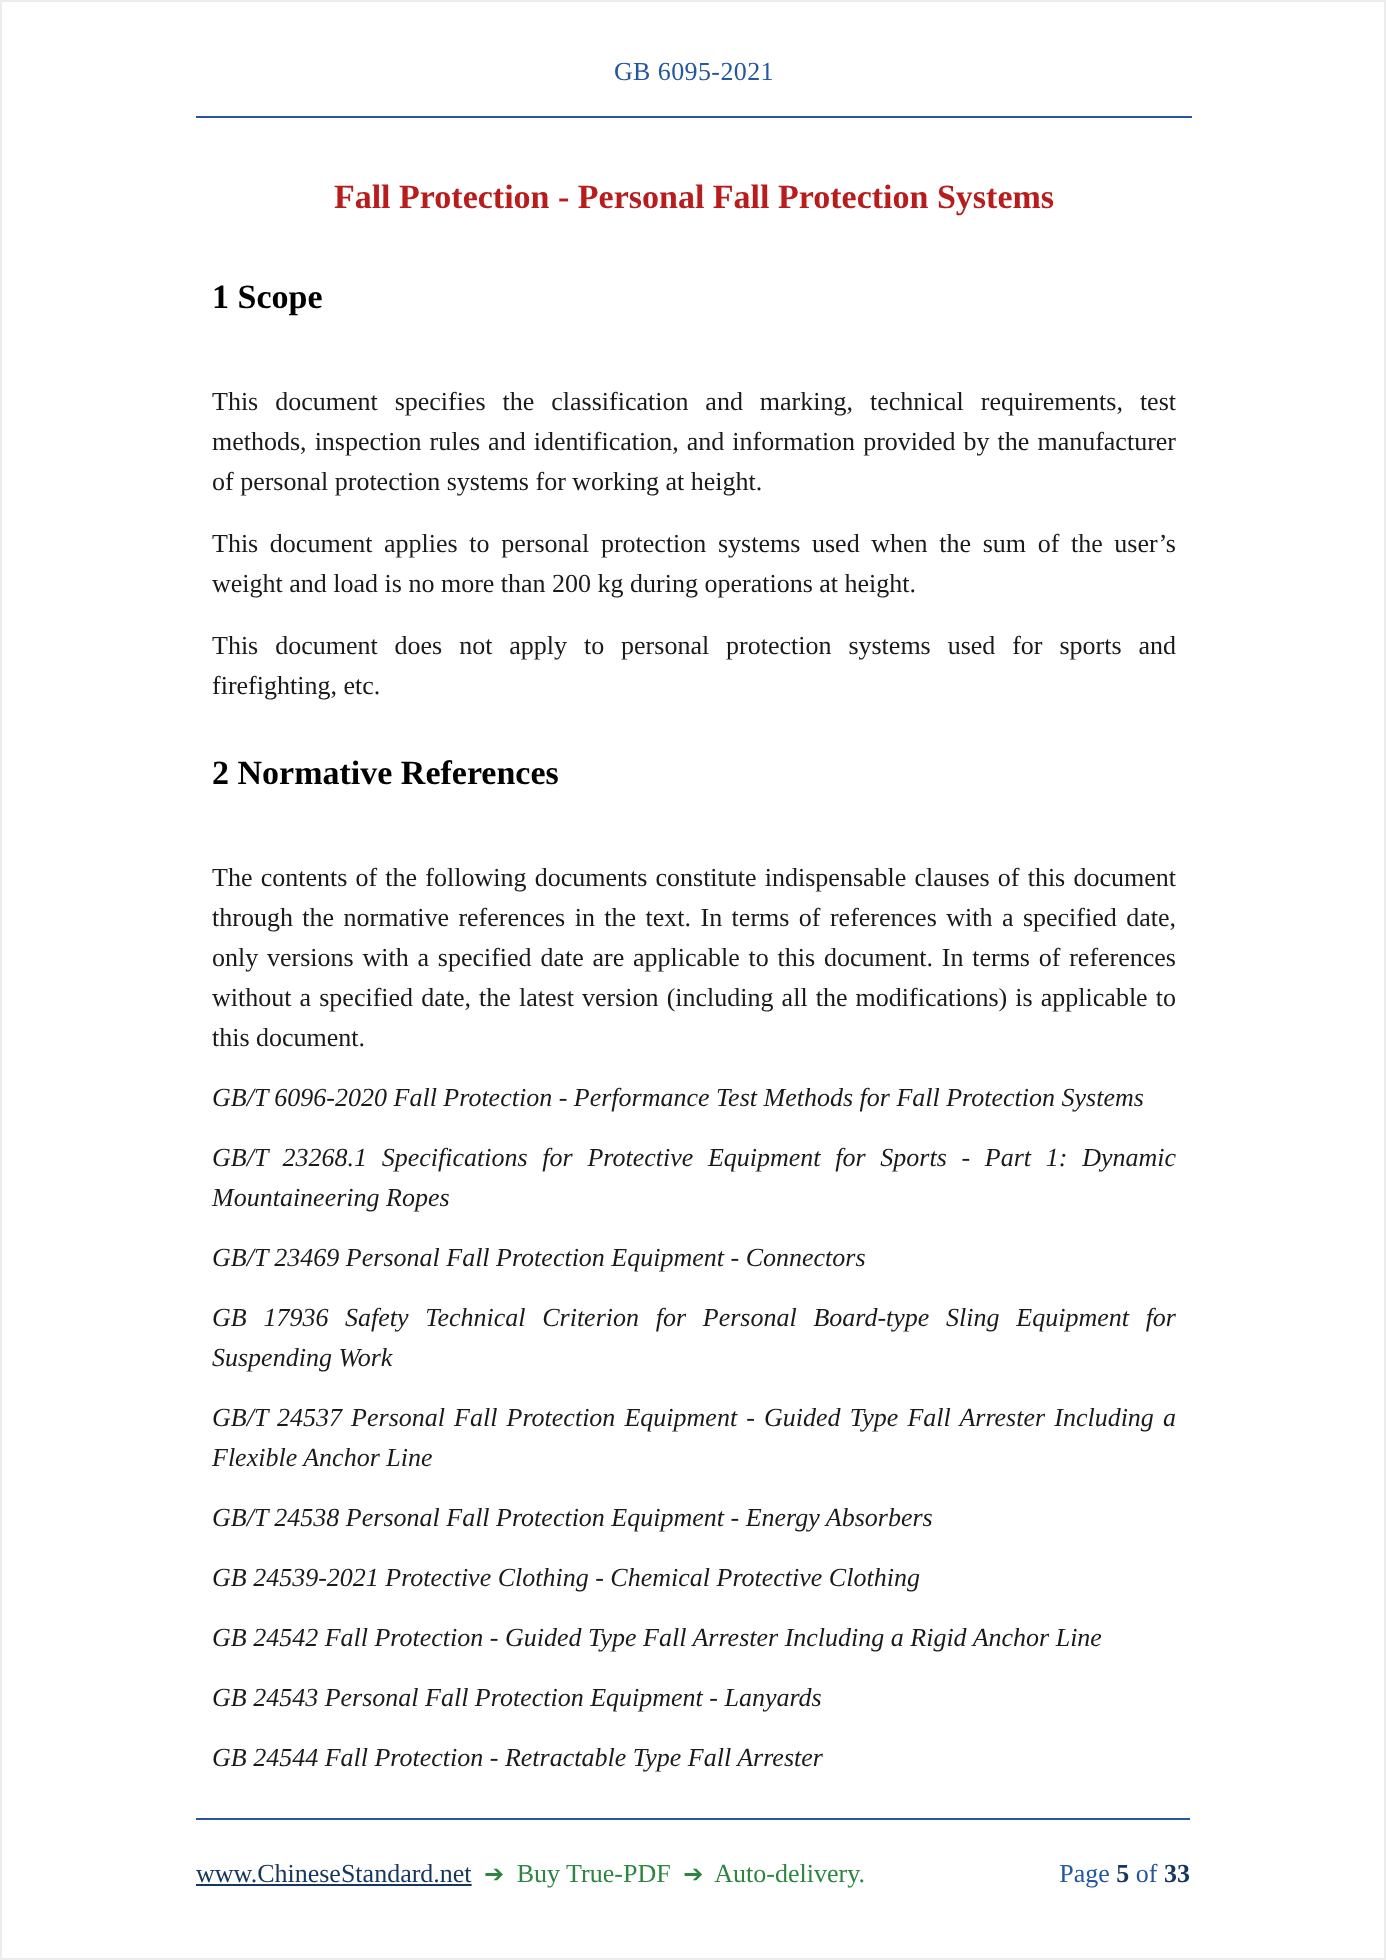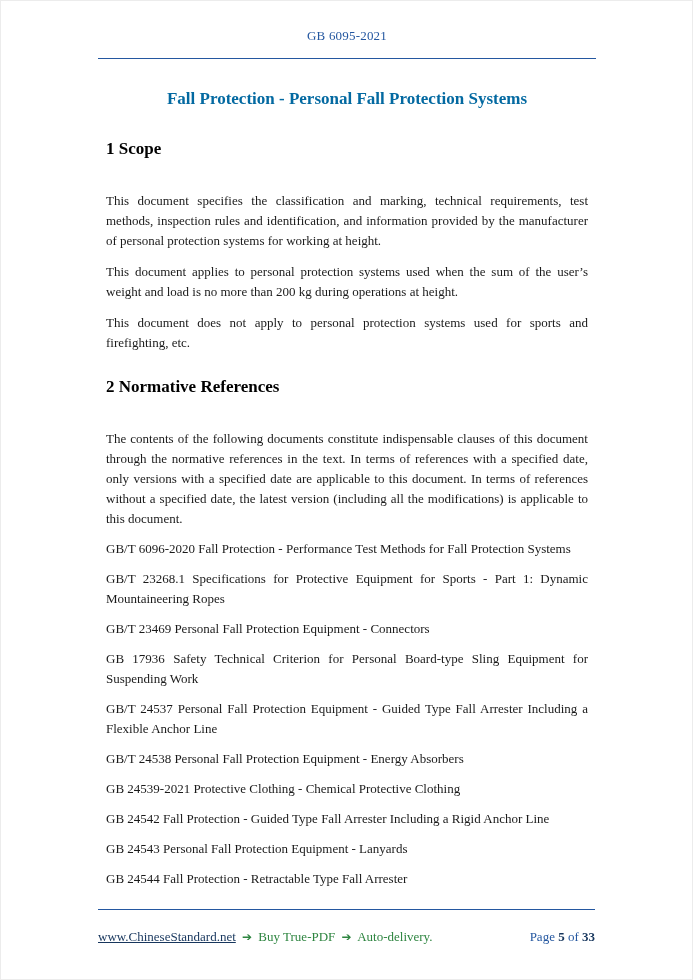--- a/index.html
+++ b/index.html
@@ -30,21 +30,21 @@
   .rule {
     border: none;
     border-top: 1px solid #2457a0;
     margin: 14px -8px 0 -8px;
   }
   .doc-title {
     margin: 30px 0 0 0;
     text-align: center;
     font-size: 17px;
     font-weight: bold;
-    color: #0369a1;
+    color: #b91c1c;
   }
   .section-heading {
     margin: 24px 0 0 0;
     font-size: 17px;
     font-weight: bold;
     color: #000000;
   }
   .section-heading.first {
     margin-top: 30px;
   }
@@ -52,20 +52,21 @@
     margin: 11px 0 0 0;
     font-size: 13px;
     line-height: 20px;
     text-align: justify;
   }
   p.lead {
     margin-top: 32px;
   }
   p.ref {
     margin-top: 10px;
+    font-style: italic;
   }
   .footer {
     position: absolute;
     left: 97px;
     right: 97px;
     bottom: 34px;
     border-top: 1px solid #2457a0;
     padding-top: 19px;
     display: flex;
     justify-content: space-between;

